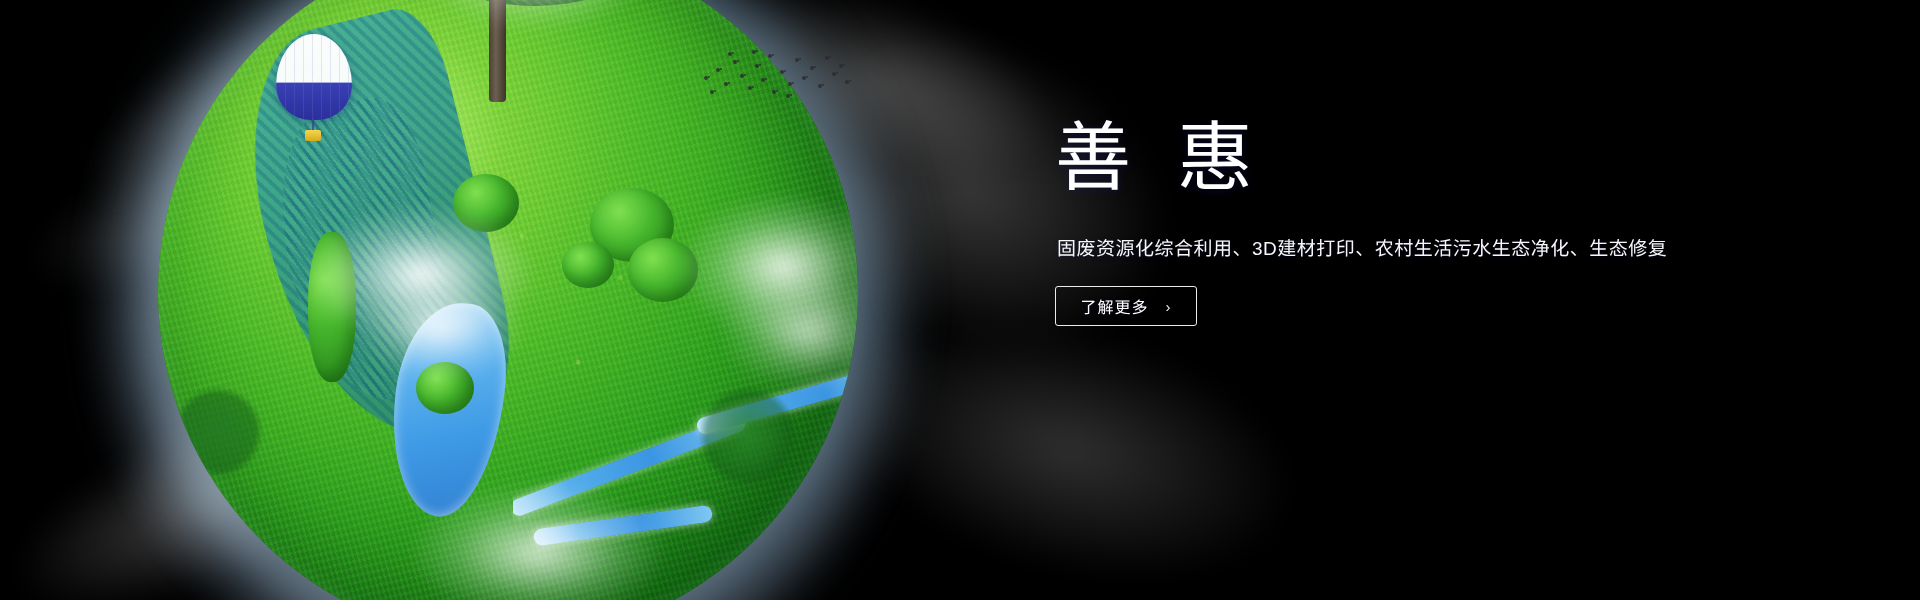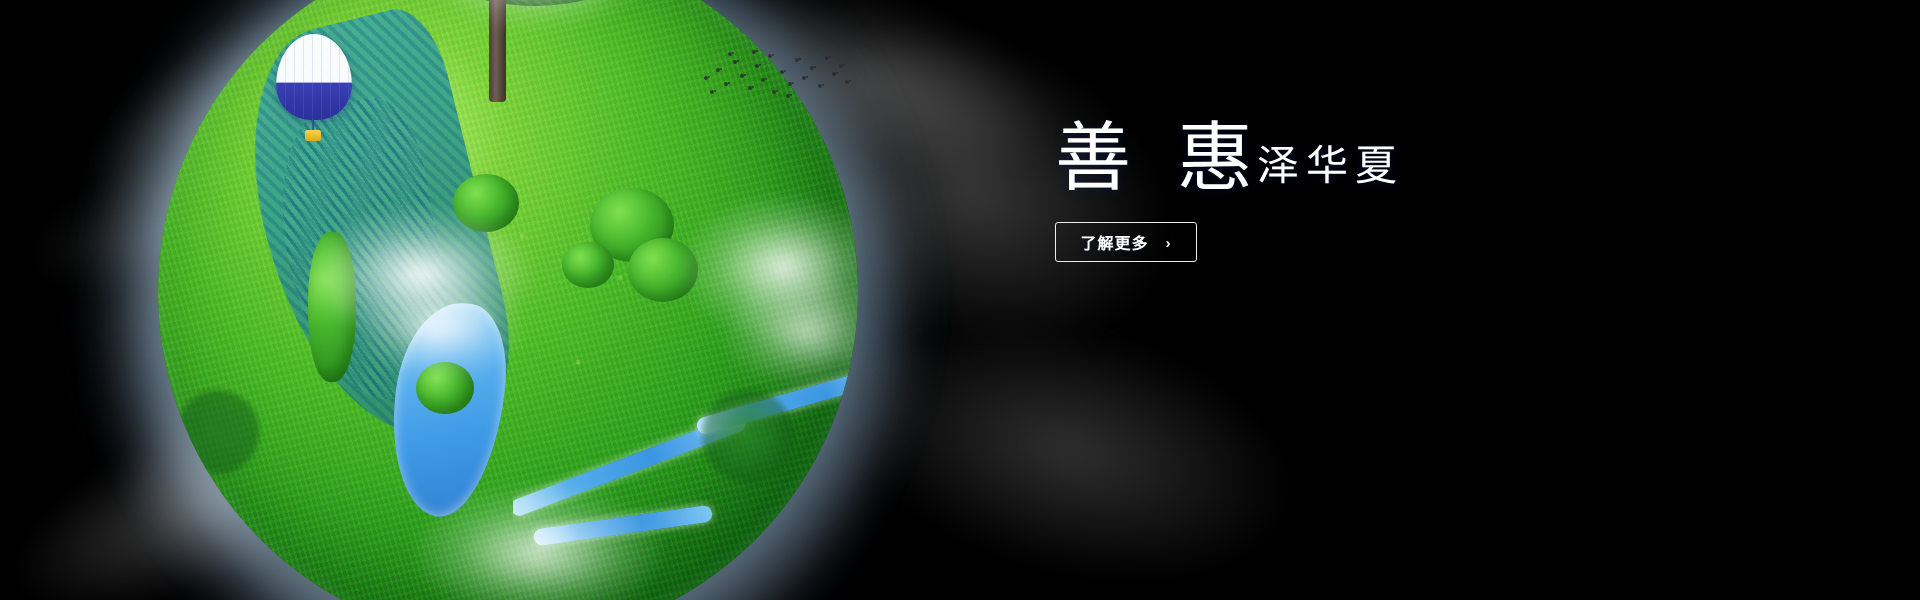--- a/index.html
+++ b/index.html
@@ -168,25 +168,24 @@
   .subtitle{
     font-size:27px;letter-spacing:7px;font-weight:400;color:#fff;
     margin:10px 0 0 2px;white-space:nowrap;text-shadow:0 1px 6px rgba(10,20,90,.4);
   }
   .desc{
     font-size:19px;letter-spacing:.5px;color:#fff;margin:17px 0 0 2px;white-space:nowrap;
     text-shadow:0 1px 5px rgba(10,20,90,.4);opacity:.97;
   }
   .cta{
     display:inline-flex;align-items:center;justify-content:center;gap:17px;
-    width:116px;height:38px;box-sizing:content-box;padding:0 12px;
+    margin-top:26px;width:116px;height:38px;box-sizing:content-box;padding:0 12px;
     border:1px solid rgba(255,255,255,.92);border-radius:3px;
     background:transparent;color:#fff;font-size:16px;letter-spacing:1px;cursor:pointer;
     text-shadow:0 1px 4px rgba(10,20,90,.35);
-    font-weight:bold;
   }
   .cta .chev{font-size:15px;line-height:1;opacity:.95;}
 </style>
 </head>
 <body>
 
 <div class="banner">
 
   <div class="sky">
     <div class="halo2"></div>
@@ -265,24 +264,24 @@
     <b style="left:52px;top:4px"></b>
       <b style="left:86px;top:48px"></b>
   </div>
 
   <div class="content">
 
     <div class="headline">
       <span class="hl-big">善</span>
       <span class="hl-gap"></span>
       <span class="hl-big">惠</span>
-      <span class="hl-small">泽华夏</span>
     </div>
 
 
+    <div class="desc">固废资源化综合利用、3D建材打印、农村生活污水生态净化、生态修复</div>
 
     <div class="cta">
       <span>了解更多</span>
       <span class="chev">›</span>
     </div>
 
   </div>
 </div>
 
 </body></html>

